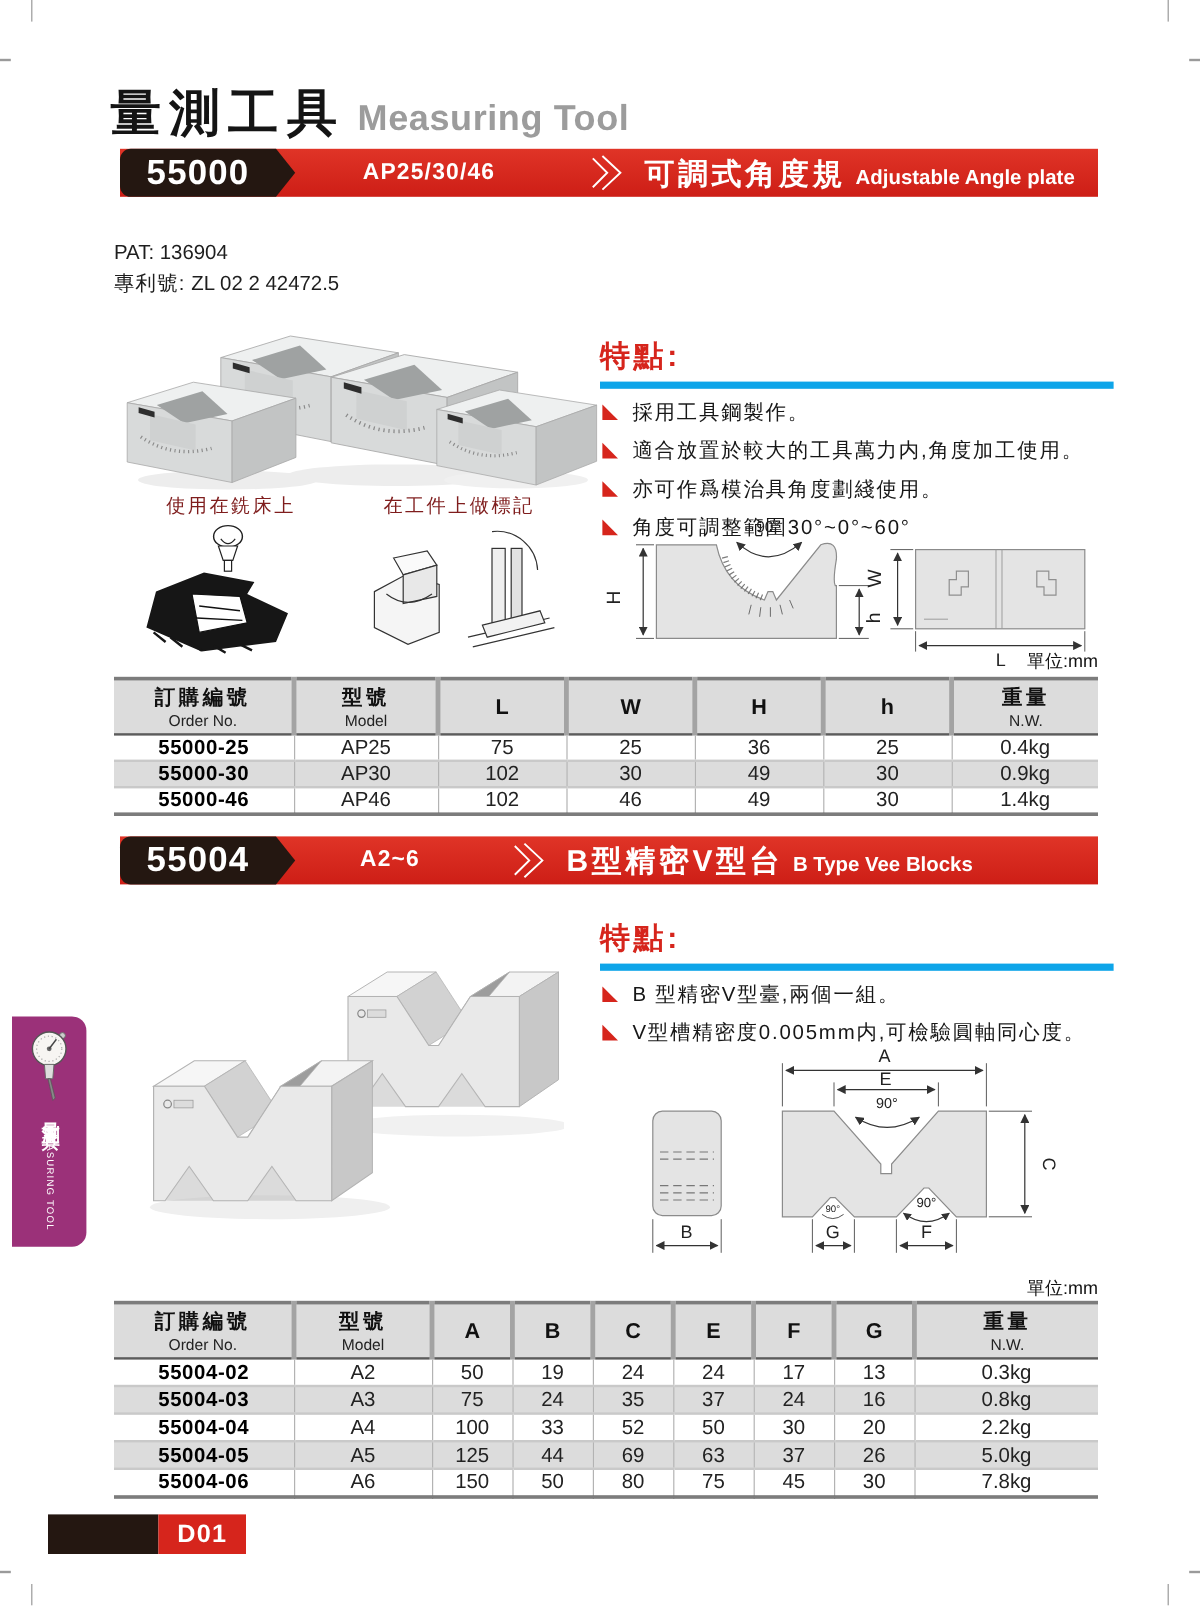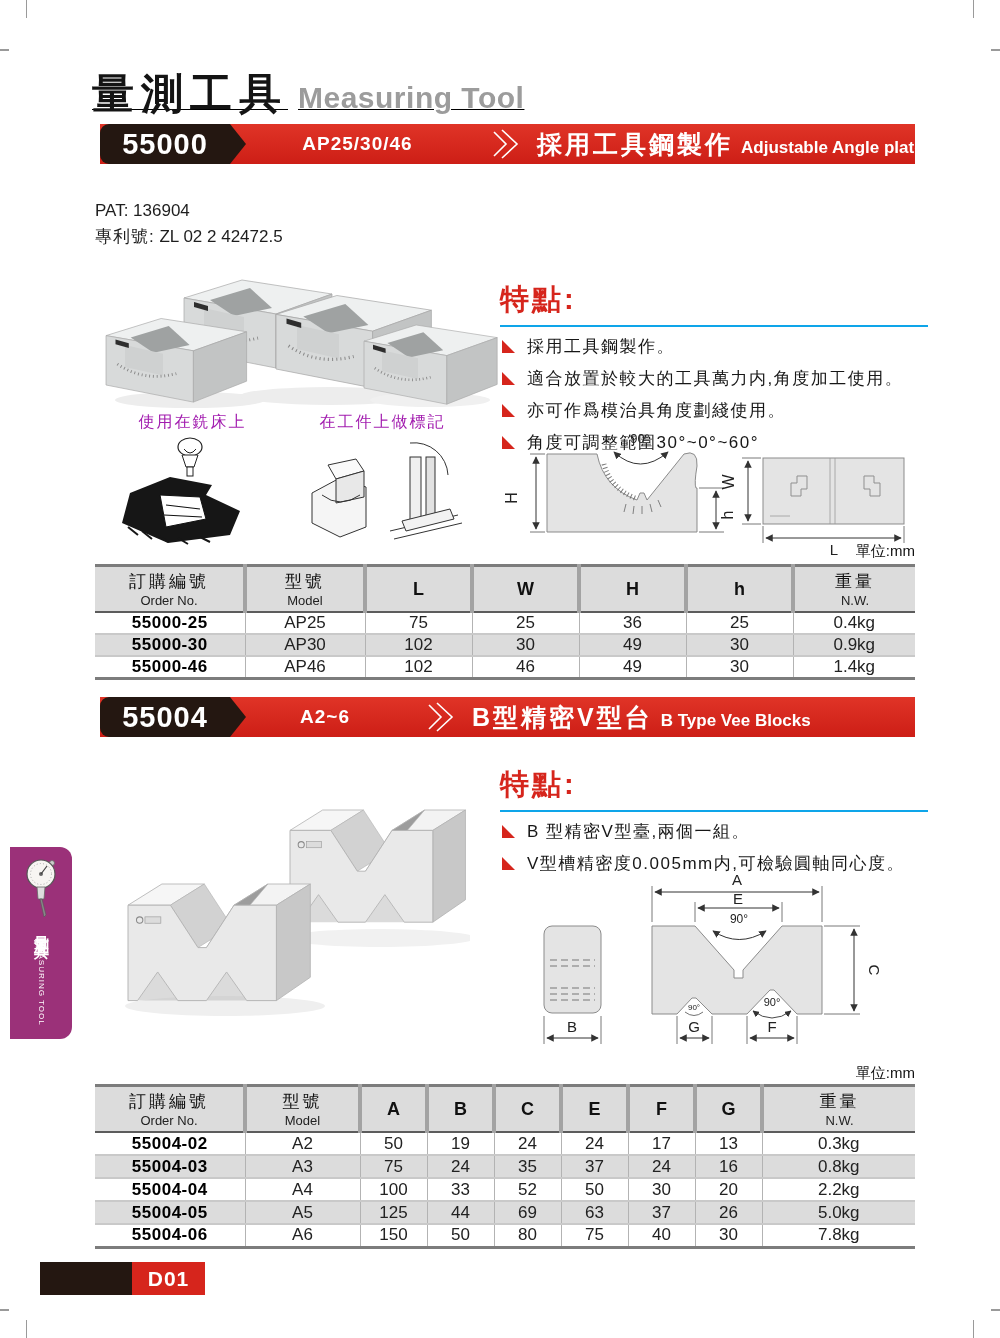--- a/index.html
+++ b/index.html
@@ -3,21 +3,21 @@
 <meta charset="utf-8">
 <style>
   * { margin:0; padding:0; box-sizing:border-box; }
   body { background:#fff; font-family:"Liberation Sans", sans-serif; }
   .page { position:relative; width:1000px; height:1338px; background:#fff; overflow:hidden; }
 
   
   .mark { position:absolute; background:#9a9a9a; }
 
   
-  .main-title { position:absolute; left:92px; top:66px; white-space:nowrap;text-decoration:underline; }
+  .main-title { position:absolute; left:92px; top:66px; white-space:nowrap; }
   .main-title .zh { font-size:42px; font-weight:bold; color:#141414; letter-spacing:7px; }
   .main-title .en { font-size:30px; font-weight:bold; color:#9c9c9c; margin-left:10px; letter-spacing:0.5px; }
 
   
   .banner { position:absolute; left:100px; width:815px; height:40px;
             background:linear-gradient(180deg,#e03427,#cd1e16); display:flex; align-items:center; }
   .code-tag { position:relative; width:130px; height:40px; background:#241711; border-radius:9px 0 0 9px;
               color:#fff; font-weight:bold; font-size:29px; display:flex; align-items:center; justify-content:center;
               letter-spacing:1px; flex:none; }
   .code-tag::after { content:""; position:absolute; right:-16px; top:0; width:0; height:0;
@@ -31,47 +31,47 @@
   .banner-title-en { color:#fff; font-size:17px; font-weight:bold; margin-left:8px; }
 
   
   .pat { position:absolute; left:95px; top:198px; font-size:17px; color:#1e1e1e; line-height:1.55; }
   .pat .lbl { letter-spacing:1px; }
 
   
   .features { position:absolute; left:500px; width:428px; }
   .features1 { top:280px; }
   .features2 { top:765px; }
-  .features h3 { color:#d6251c; font-size:29px; font-weight:bold; letter-spacing:3px;
-                 padding-bottom:5px; border-bottom:2px solid #0ea5e9; margin-bottom:6px; }
+  .features h3 { color:#d6251c; font-size:25px; font-weight:bold; letter-spacing:3px;
+                 padding-bottom:5px; border-bottom:6px solid #0ea5e9; margin-bottom:6px; }
   .features ul { list-style:none; }
   .features li { position:relative; padding-left:27px; font-size:17px; color:#171717;
                  letter-spacing:1.5px; line-height:1.35; margin-top:9px; }
   .features li::before { content:""; position:absolute; left:2px; top:4px; width:0; height:0;
                  border-bottom:13px solid #d6251c; border-right:13px solid transparent; }
 
   
   .illus { position:absolute; text-align:center; width:175px; }
-  .illus .cap { font-size:16px; color:#a21caf; letter-spacing:2px; margin-bottom:2px; }
+  .illus .cap { font-size:16px; color:#7f1d1d; letter-spacing:2px; margin-bottom:2px; }
   .illus1 { left:105px; top:412px; }
   .illus2 { left:295px; top:412px; }
 
   .photo, .diagram { position:absolute; }
 
   .unit { position:absolute; width:120px; text-align:right; font-size:15px; color:#111; }
   .unit1 { left:795px; top:542px; }
   .unit2 { left:795px; top:1064px; }
 
   
   .spec-table { position:absolute; left:95px; width:820px; border-collapse:collapse; table-layout:fixed;
                 border-top:3px solid #7c7c7c; border-bottom:3px solid #7c7c7c; }
   .spec-table th { background:#dcdcdc; border-bottom:2px solid #5c5c5c; border-left:4px solid #a3a3a3;
                    padding:3px 0; text-align:center; vertical-align:middle; }
   .spec-table th:first-child, .spec-table td:first-child { border-left:none; }
-  .th-zh { display:block; font-size:17px; font-weight:normal; color:#111; letter-spacing:3px; }
+  .th-zh { display:block; font-size:17px; font-weight:bold; color:#111; letter-spacing:3px; }
   .th-en { display:block; font-size:13px; font-weight:normal; color:#222; }
   .th-dim { font-size:18px; font-weight:bold; color:#111; }
   .spec-table td { text-align:center; border-left:1px solid #b3b3b3; border-top:2px solid #c9c9c9;
                    font-size:17px; color:#222; }
   .spec-table tbody tr:nth-child(even) { background:#dcdcdc; }
   .spec-table td:first-child { font-weight:bold; color:#000; letter-spacing:0.5px; }
   #t1 { top:564px; } #t1 td { height:19px; }
   #t2 { top:1084px; } #t2 td { height:23px; }
 
   
@@ -110,21 +110,21 @@
   </div>
 
   <div class="banner banner1" style="top:124px">
     <div class="code-tag">55000</div>
     <div class="banner-models">AP25/30/46</div>
     <svg class="chev" width="30" height="32" viewBox="0 0 30 32">
       <polyline points="3,4 15,16 3,28" fill="none" stroke="#fff" stroke-width="1.6"></polyline>
       <polyline points="11,2 26,16 11,30" fill="none" stroke="#fff" stroke-width="1.6"></polyline>
     </svg>
     <div class="banner-titles">
-      <span class="banner-title-zh">採用工具鋼製作</span><span class="banner-title-en">Adjustable Angle plate</span>
+      <span class="banner-title-zh">可調式角度規</span><span class="banner-title-en">Adjustable Angle plate</span>
     </div>
   </div>
 
   <div class="pat">
     <div>PAT: 136904</div>
     <div><span class="lbl">專利號:</span> <span>ZL 02 2 42472.5</span></div>
   </div>
 
   <svg class="photo" style="left:100px;top:228px" width="400" height="190" viewBox="0 0 400 190">
     <defs>
@@ -466,21 +466,21 @@
           <td>26</td>
           <td>5.0kg</td>
         </tr>
         <tr>
           <td>55004-06</td>
           <td>A6</td>
           <td>150</td>
           <td>50</td>
           <td>80</td>
           <td>75</td>
-          <td>40</td>
+          <td>45</td>
           <td>30</td>
           <td>7.8kg</td>
         </tr>
       </tbody>
   </table>
 
   <div class="side-tab">
     <svg width="46" height="64" viewBox="0 0 46 64">
       <circle cx="34" cy="8" r="2.5" fill="#ccc" stroke="#666" stroke-width="0.8"></circle>
       <circle cx="23" cy="19" r="14" fill="#f7f5f2" stroke="#555" stroke-width="1.2"></circle>

